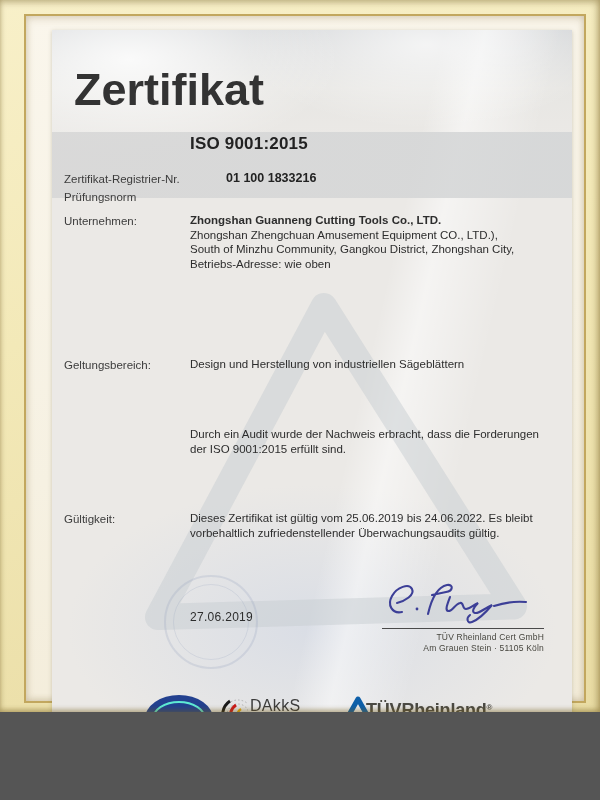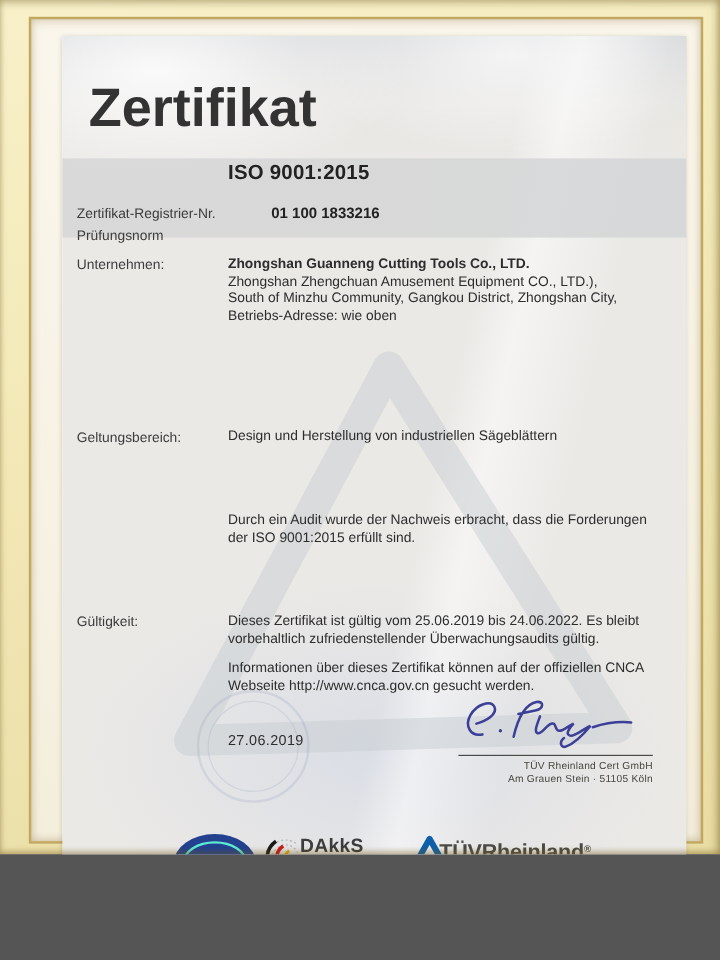--- a/index.html
+++ b/index.html
@@ -72,21 +72,21 @@
     background:#23418f;display:flex;align-items:center;justify-content:center;
     box-shadow:0 0 0 1px #23418f;
   }
   .iaf-inner{
     width:54px;height:36px;border-radius:50%;background:#23418f;border:2px solid #5eead4;
     display:flex;align-items:center;justify-content:center;
     color:#f0abfc;font-weight:bold;font-size:14px;letter-spacing:.5px;
   }
   .dakks{position:absolute;left:166px;top:5px;display:flex;align-items:flex-start;}
   .dakks-text{margin-left:2px;}
-  .dakks-name{font-size:16px;font-weight:bold;color:#3c3c3c;letter-spacing:.3px;}
+  .dakks-name{font-size:16px;font-weight:normal;color:#3c3c3c;letter-spacing:.3px;}
   .dakks-sub{font-size:6.5px;line-height:7.5px;color:#5a5a58;margin-top:3px;}
   .tuv-tri{position:absolute;left:284px;top:2px;}
   .brand{position:absolute;left:314px;top:8px;}
   .brand-name{font-size:18px;font-weight:bold;color:#4b4a44;letter-spacing:-.2px;}
   .brand-reg{font-size:8px;vertical-align:super;color:#4b4a44;font-weight:bold;}
   .brand-tagline{font-size:12px;font-weight:normal;color:#57554e;margin-top:2px;}
 </style>
 </head>
 <body>
 
@@ -132,21 +132,20 @@
       <div class="content">Design und Herstellung von industriellen Sägeblättern</div>
     </div>
 
     <div class="block audit">Durch ein Audit wurde der Nachweis erbracht, dass die Forderungen der ISO 9001:2015 erfüllt sind.</div>
 
     <div class="row row-validity">
       <div class="label">Gültigkeit:</div>
       <div class="content">Dieses Zertifikat ist gültig vom 25.06.2019 bis 24.06.2022. Es bleibt vorbehaltlich zufriedenstellender Überwachungsaudits gültig.</div>
     </div>
 
-    <div class="block info">Informationen über dieses Zertifikat können auf der offiziellen CNCA Webseite http://www.cnca.gov.cn gesucht werden.</div>
 
     <div class="date">27.06.2019</div>
 
     <div class="sig">
       <span class="sig-draw">
         <svg width="160" height="44" viewBox="0 0 160 44">
           <g fill="none" stroke="#3c3f97" stroke-width="2.1" stroke-linecap="round">
             <path d="M20,32 C10,34 5,25 10,16 C15,7 27,3 30,9 C33,15 23,21 15,23"></path>
             <circle cx="35" cy="29" r="1.4" fill="#3c3f97" stroke="none"></circle>
             <path d="M46,34 C49,21 55,7 65,5 C72,4 71,11 64,12 L50,15"></path>

